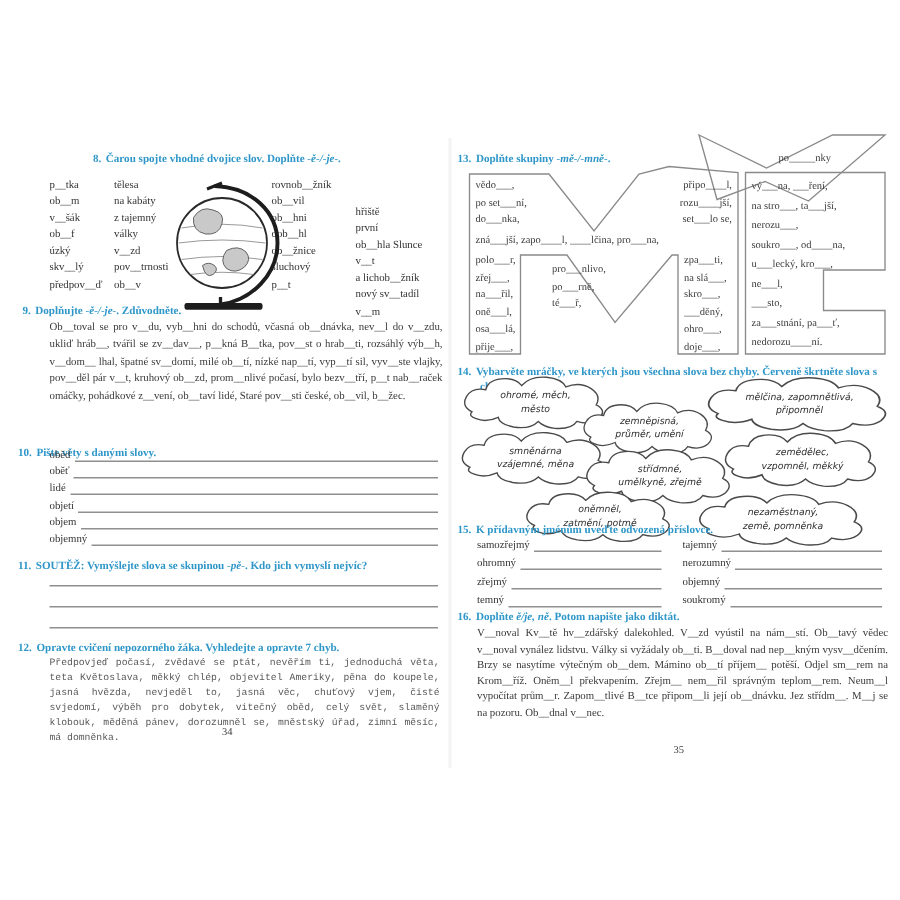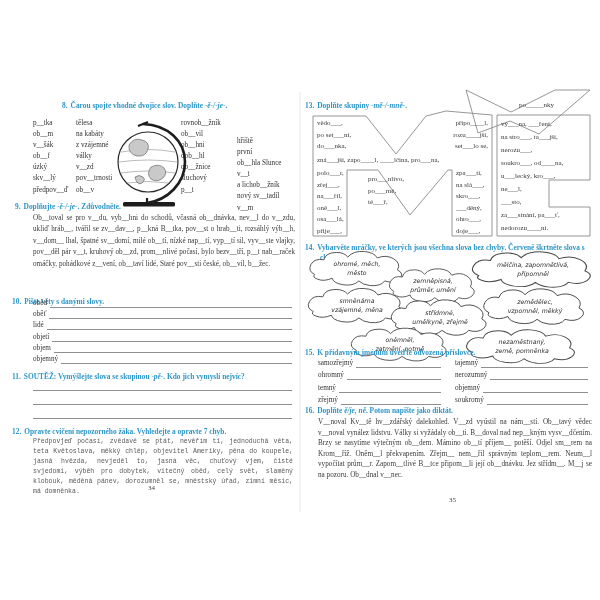--- a/index.html
+++ b/index.html
@@ -51,21 +51,21 @@
       <div>ob__m</div>
       <div>v__šák</div>
       <div>ob__f</div>
       <div>úzký</div>
       <div>skv__lý</div>
       <div>předpov__ď</div>
     </div>
   <div class="abs wordcol" style="left:76px;top:118px;">
       <div>tělesa</div>
       <div>na kabáty</div>
-      <div>z vzájemné</div>
+      <div>z tajemný</div>
       <div>války</div>
       <div>v__zd</div>
       <div>pov__trnosti</div>
       <div>ob__v</div>
     </div>
   <div class="abs wordcol" style="left:181px;top:118px;">
       <div>rovnob__žník</div>
       <div>ob__vil</div>
       <div>ob__hni</div>
       <div>dob__hl</div>
@@ -246,25 +246,25 @@
   <div class="abs" style="left:318px;top:359px;width:123px;">
     <div class="rrow" style="height:12.4px;">
         <span>samozřejmý</span>
         <span class="rline"></span>
       </div>
     <div class="rrow" style="height:12.4px;">
         <span>ohromný</span>
         <span class="rline"></span>
       </div>
     <div class="rrow" style="height:12.4px;">
+        <span>zřejmý</span>
+        <span class="rline"></span>
+      </div>
+    <div class="rrow" style="height:12.4px;">
         <span>temný</span>
-        <span class="rline"></span>
-      </div>
-    <div class="rrow" style="height:12.4px;">
-        <span>zřejmý</span>
         <span class="rline"></span>
       </div>
   </div>
   <div class="abs" style="left:455px;top:359px;width:133px;">
     <div class="rrow" style="height:12.4px;">
         <span>tajemný</span>
         <span class="rline"></span>
       </div>
     <div class="rrow" style="height:12.4px;">
         <span>nerozumný</span>

